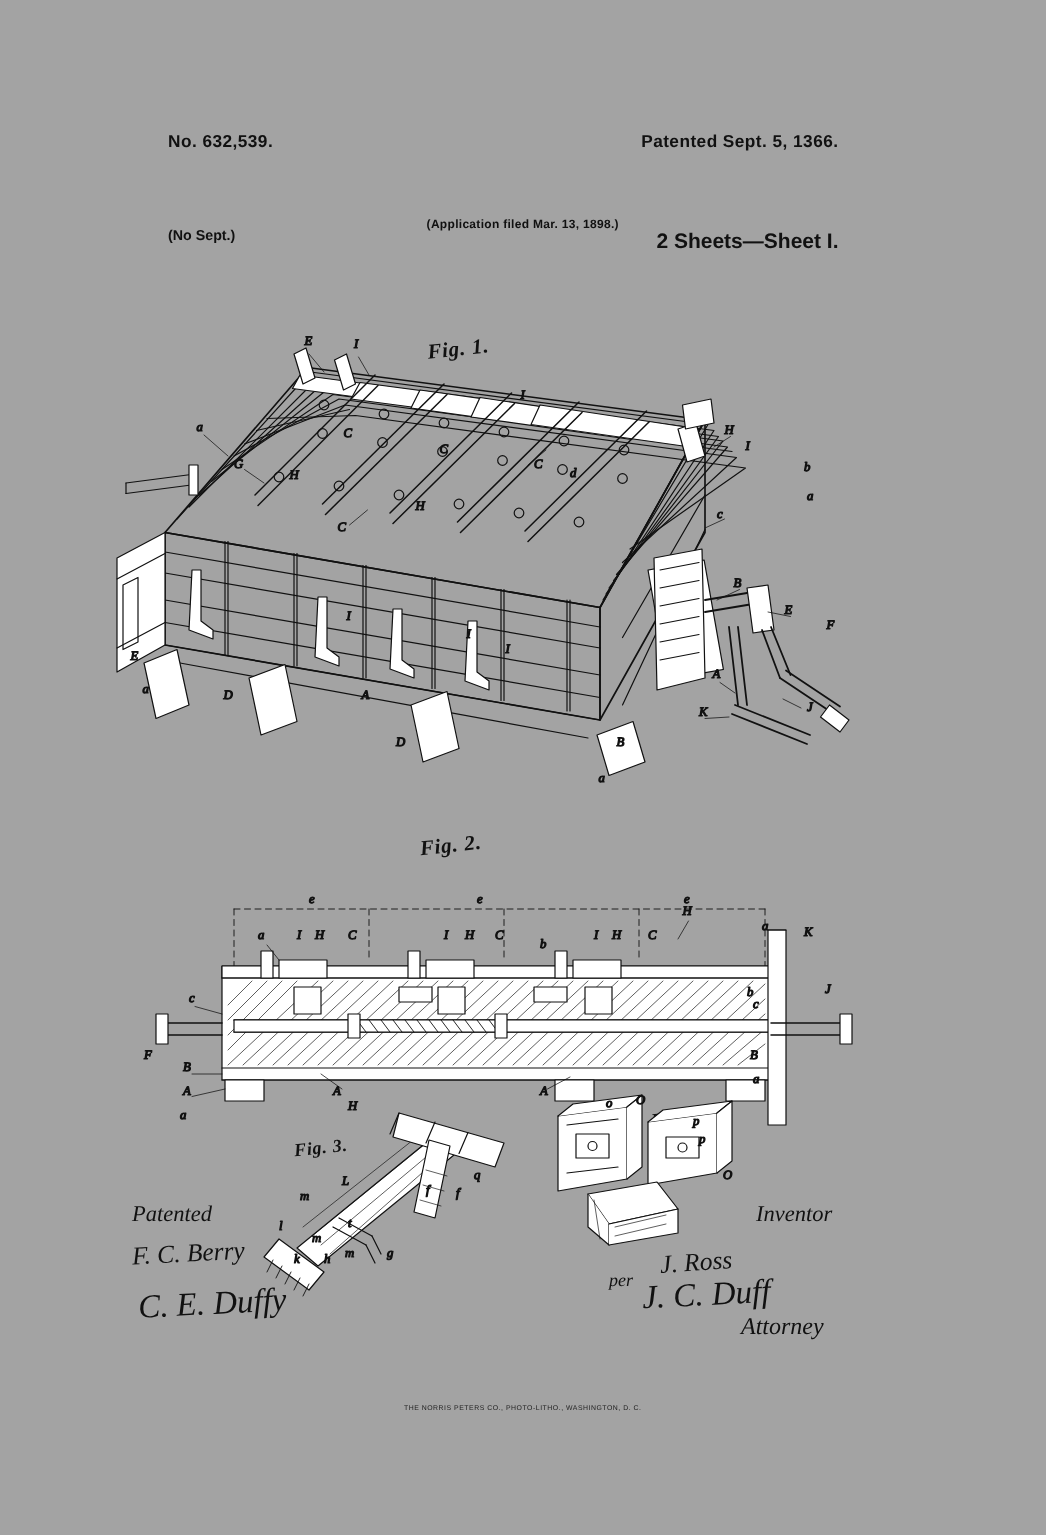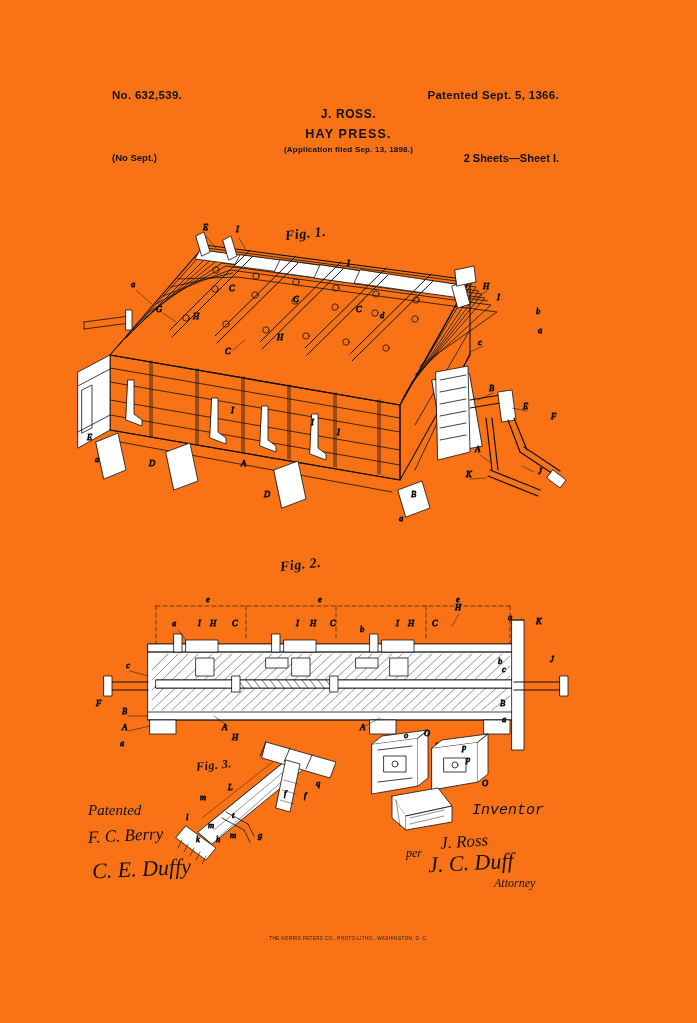--- a/index.html
+++ b/index.html
@@ -11,21 +11,21 @@
     width: 697px;
     height: 1023px;
     position: relative;
     font-family: "Liberation Serif", serif;
     color: #111;
     overflow: hidden;
   }
   .page {
     position: absolute;
     inset: 0;
-    background: #f97316;
+    background: #a3a3a3;
   }
   
   .hdr-patno {
     position: absolute;
     left: 112px;
     top: 89px;
     font-family: "Liberation Sans", sans-serif;
     font-weight: bold;
     font-size: 11.5px;
     letter-spacing: 0.3px;
@@ -77,21 +77,21 @@
     font-family: "Liberation Sans", sans-serif;
     font-weight: bold;
     font-size: 9.5px;
   }
   .hdr-sheets {
     position: absolute;
     right: 138px;
     top: 152px;
     font-family: "Liberation Sans", sans-serif;
     font-weight: bold;
-    font-size: 11px;
+    font-size: 14px;
     white-space: nowrap;
   }
   
   .figlabel {
     position: absolute;
     font-family: "Liberation Serif", serif;
     font-style: italic;
     font-size: 14px;
     font-weight: bold;
     letter-spacing: 0.5px;
@@ -146,23 +146,21 @@
     fill: #111;
   }
 </style>
 </head>
 <body>
 
 <div class="page">
 
   <div class="hdr-patno">No. 632,539.</div>
   <div class="hdr-patented">Patented Sept. 5, 1366.</div>
-  <div class="hdr-inventor">J. ROSS.</div>
-  <div class="hdr-title">HAY PRESS.</div>
-  <div class="hdr-appfiled">(Application filed Sep. 13, 1898.)</div>
+  <div class="hdr-appfiled">(Application filed Mar. 13, 1898.)</div>
   <div class="hdr-nomodel">(No Sept.)</div>
   <div class="hdr-sheets">2 Sheets—Sheet I.</div>
 
   <div class="figlabel" style="left:285px; top:226px;">Fig. 1.</div>
   <div class="figlabel" style="left:280px; top:557px;">Fig. 2.</div>
   <div class="figlabel" style="left:196px; top:758px; font-size:12px;">Fig. 3.</div>
   <div class="figlabel" style="left:434px; top:738px; font-size:12px;">Fig. 4.</div>
 
   <svg class="drawing" viewBox="0 0 697 1023">
     <g stroke="#111" fill="none" stroke-width="0.8" stroke-linecap="round" stroke-linejoin="round">
@@ -584,21 +582,21 @@
         </g>
       </g>
 
     </g>
   </svg>
 
   <div class="sig-word" style="left:88px; top:802px;">Patented</div>
   <div class="sig-name" style="left:88px; top:826px; transform:rotate(-3deg);">F. C. Berry</div>
   <div class="sig-name big" style="left:92px; top:856px; transform:rotate(-3deg);">C. E. Duffy</div>
 
-  <div class="sig-word" style="left:472px; top:802px;font-family:Liberation Mono, monospace;">Inventor</div>
+  <div class="sig-word" style="left:504px; top:802px;">Inventor</div>
   <div class="sig-small" style="left:406px; top:846px;">per</div>
   <div class="sig-name" style="left:440px; top:832px; transform:rotate(-4deg);">J. Ross</div>
   <div class="sig-name big" style="left:428px; top:850px; transform:rotate(-3deg);">J. C. Duff</div>
-  <div class="sig-word" style="left:494px; top:876px; font-size:12px;text-align:center;">Attorney</div>
+  <div class="sig-word" style="left:494px; top:876px; font-size:16px;text-align:center;">Attorney</div>
 
   <div class="footer">THE NORRIS PETERS CO., PHOTO-LITHO., WASHINGTON, D. C.</div>
 
 </div>
 
 </body></html>

